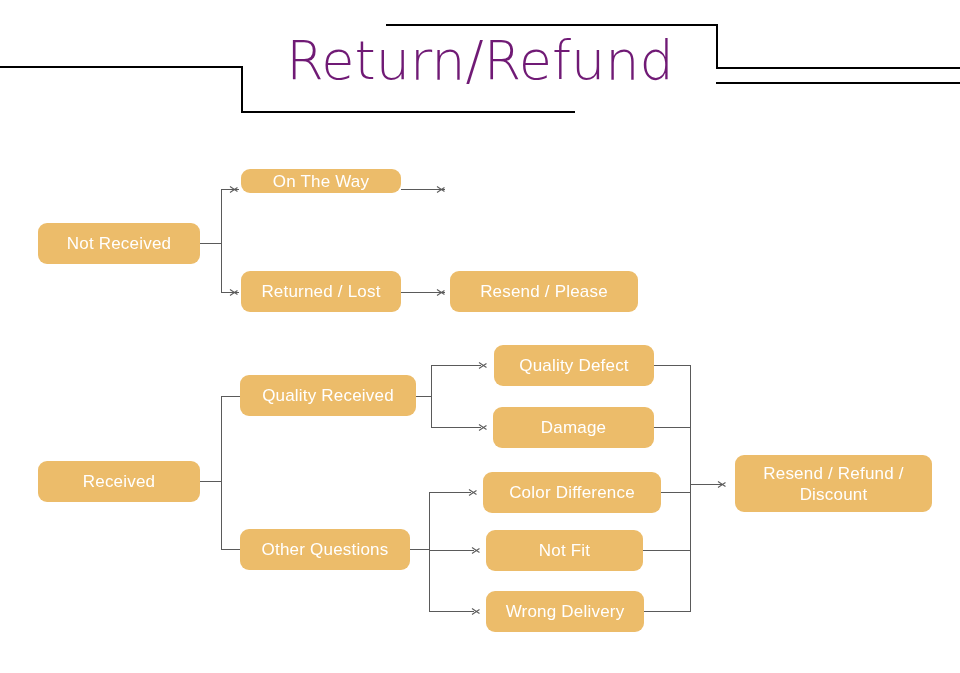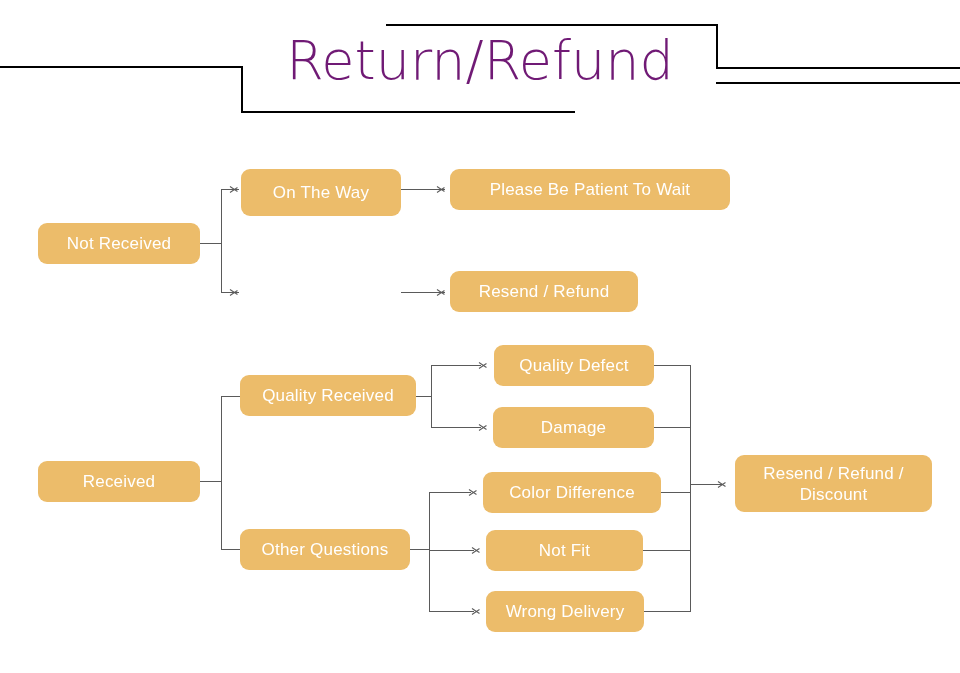--- a/index.html
+++ b/index.html
@@ -124,32 +124,32 @@
 
   <div class="node" style="left:38px; top:223px; width:162px; height:41px;">Not Received</div>
 
   <div class="conn conn-h" style="left:200px; top:243px; width:22px;"></div>
   <div class="conn conn-v" style="left:221px; top:189px; height:104px;"></div>
   <div class="conn conn-h" style="left:221px; top:189px; width:18px;"></div>
   <div class="arrow" style="left:230px; top:183px;"></div>
   <div class="conn conn-h" style="left:221px; top:292px; width:18px;"></div>
   <div class="arrow" style="left:230px; top:286px;"></div>
 
-  <div class="node" style="left:241px; top:169px; width:160px; height:47px;">On The Way</div>
+  <div class="node" style="left:241px; top:169px; width:160px; height:24px;">On The Way</div>
 
   <div class="conn conn-h" style="left:401px; top:189px; width:44px;"></div>
   <div class="arrow" style="left:437px; top:183px;"></div>
 
-  <div class="node" style="left:450px; top:169px; width:280px; height:41px;">Please Be Patient To Wait</div>
 
+  <div class="node" style="left:241px; top:271px; width:160px; height:41px;">Returned / Lost</div>
 
   <div class="conn conn-h" style="left:401px; top:292px; width:44px;"></div>
   <div class="arrow" style="left:437px; top:286px;"></div>
 
-  <div class="node" style="left:450px; top:271px; width:188px; height:41px;">Resend / Refund</div>
+  <div class="node" style="left:450px; top:271px; width:188px; height:41px;">Resend / Please</div>
 
   <div class="node" style="left:38px; top:461px; width:162px; height:41px;">Received</div>
 
   <div class="conn conn-h" style="left:200px; top:481px; width:22px;"></div>
   <div class="conn conn-v" style="left:221px; top:396px; height:154px;"></div>
   <div class="conn conn-h" style="left:221px; top:396px; width:20px;"></div>
   <div class="conn conn-h" style="left:221px; top:549px; width:20px;"></div>
 
   <div class="node" style="left:240px; top:375px; width:176px; height:41px;">Quality Received</div>
 

